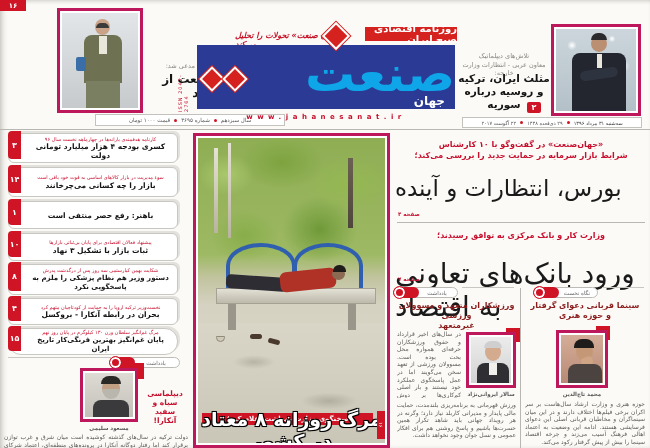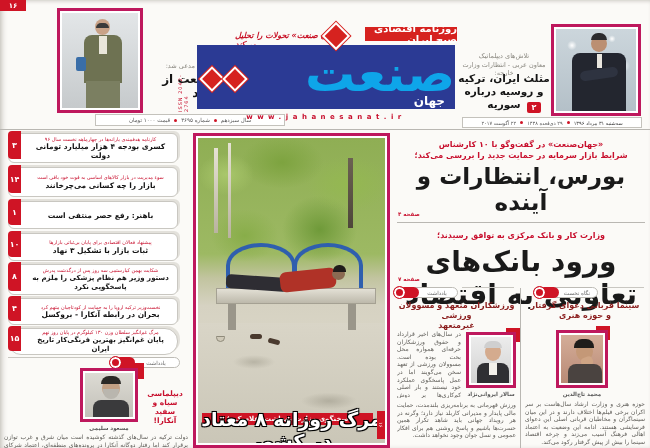--- a/index.html
+++ b/index.html
@@ -37,21 +37,21 @@
   .card .t{color:#141414;font-size:7.5px;font-weight:bold;line-height:9px;text-align:center;}
   
   .pill{position:absolute;height:11px;background:#fff;border:1px solid #bdbbb5;border-radius:6px;display:flex;align-items:center;}
   .pill .cap{position:absolute;left:-2px;top:-1px;height:11px;width:20px;background:#cf1425;border-radius:6px;}
   .pill .lbl{width:100%;text-align:center;font-size:5.5px;color:#666;padding-left:16px;}
   .bullseye{position:absolute;left:-8px;top:-2px;width:13px;height:13px;border-radius:50%;background:#cf1425;
             box-shadow:inset 0 0 0 2px #fff, inset 0 0 0 4px #cf1425;border:1px solid #cf1425;}
   .pline{position:absolute;height:1px;background:#c9c7c1;top:5px;}
   
   .lead-k{color:#c8102e;font-size:8px;font-weight:bold;line-height:11px;text-align:center;}
-  .lead-h{color:#1a1a1a;font-weight:700;text-align:center;letter-spacing:-0.5px;}
+  .lead-h{color:#1a1a1a;font-weight:400;text-align:left;letter-spacing:-0.5px;margin-top:12px;}
   .pageref{color:#c8102e;font-size:5.5px;font-weight:bold;}
   .subhead{color:#8a1c1c;font-size:8px;font-weight:bold;line-height:10px;text-align:center;}
   .bodytxt{color:#5d5b56;font-size:6px;line-height:7.6px;text-align:justify;overflow:hidden;}
   .caption{color:#555;font-size:5.5px;font-weight:bold;text-align:center;}
   .corner{position:absolute;width:16px;height:16px;background:#cf1425;}
   
   .scene{position:absolute;inset:0;background:
      radial-gradient(40px 30px at 15% 12%, #a9c76b 0%, transparent 70%),
      radial-gradient(55px 35px at 45% 8%, #7da33f 0%, transparent 75%),
      radial-gradient(60px 40px at 80% 15%, #94b851 0%, transparent 70%),

